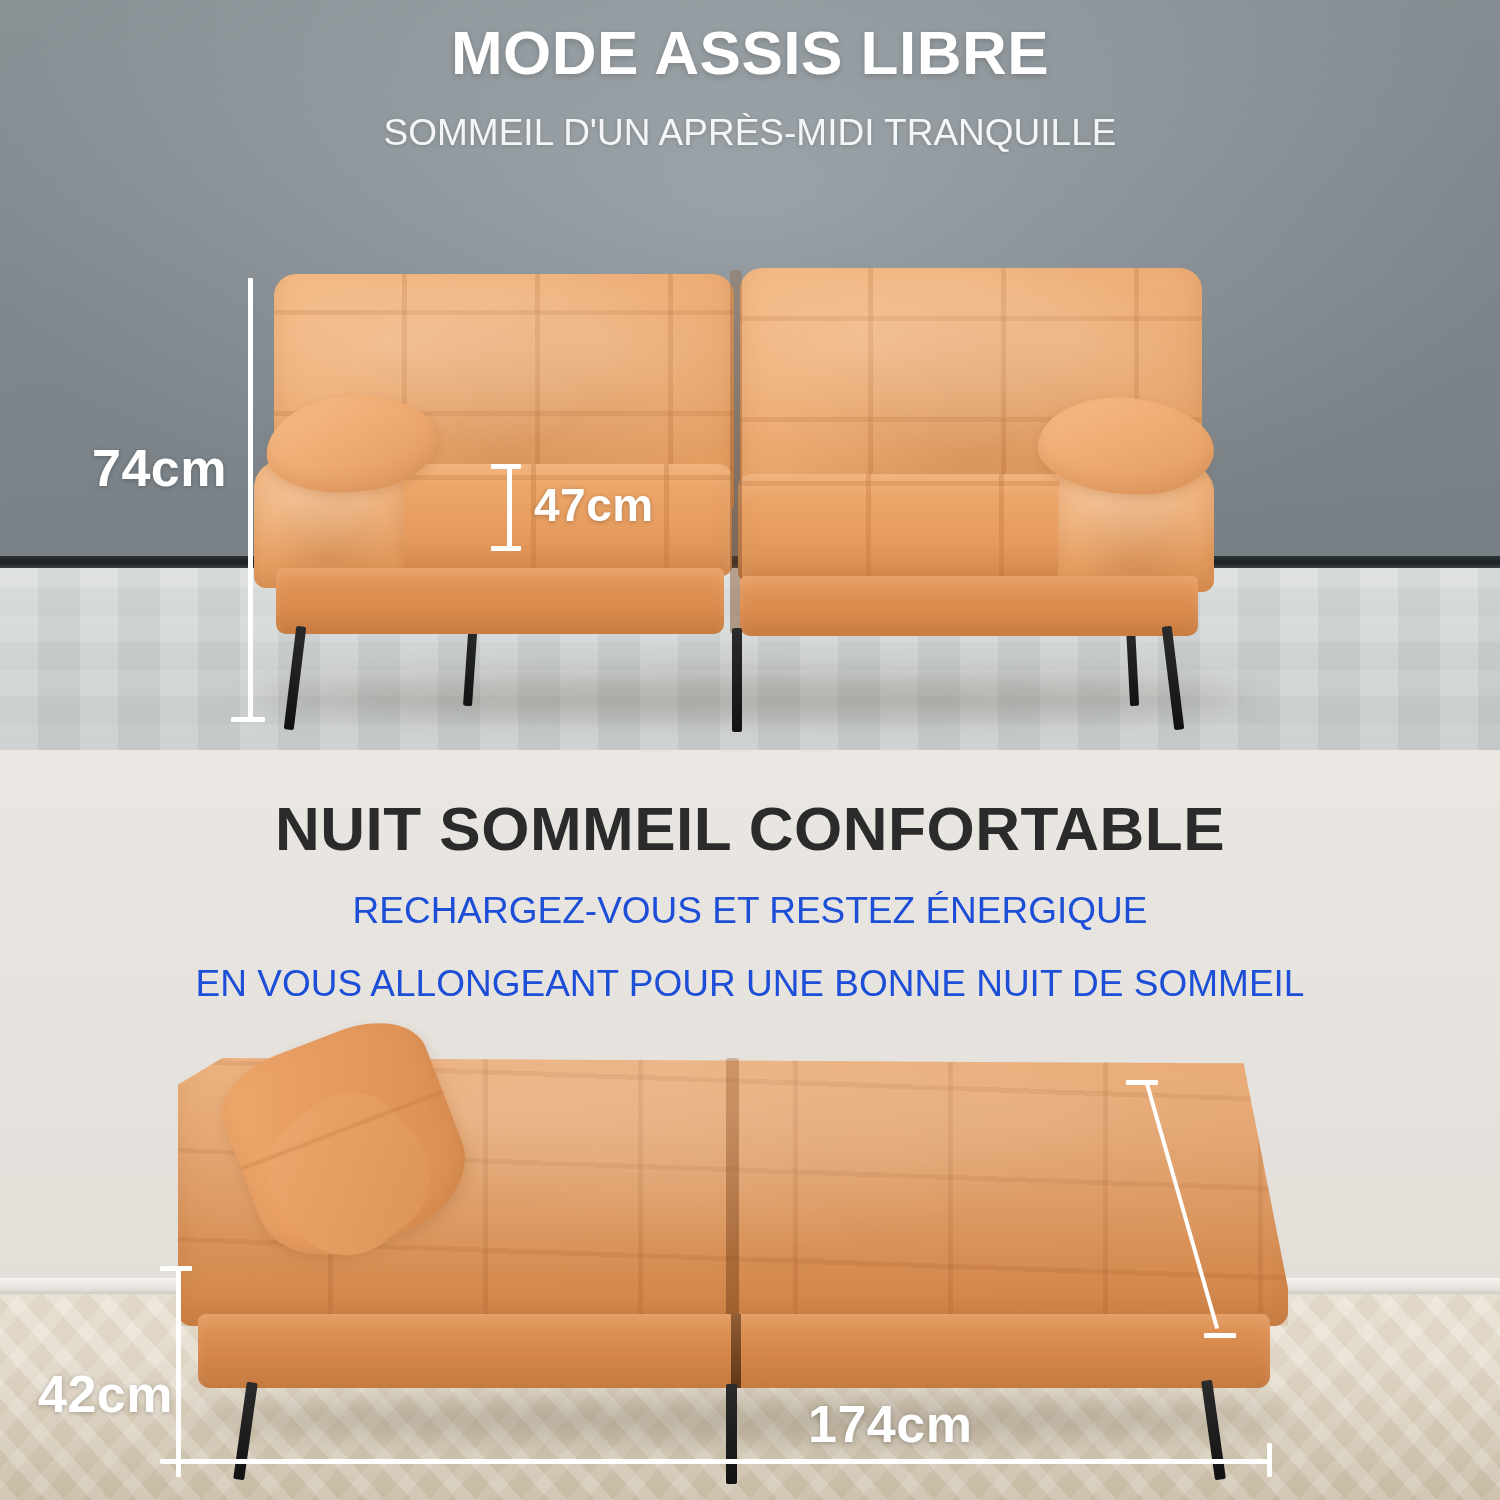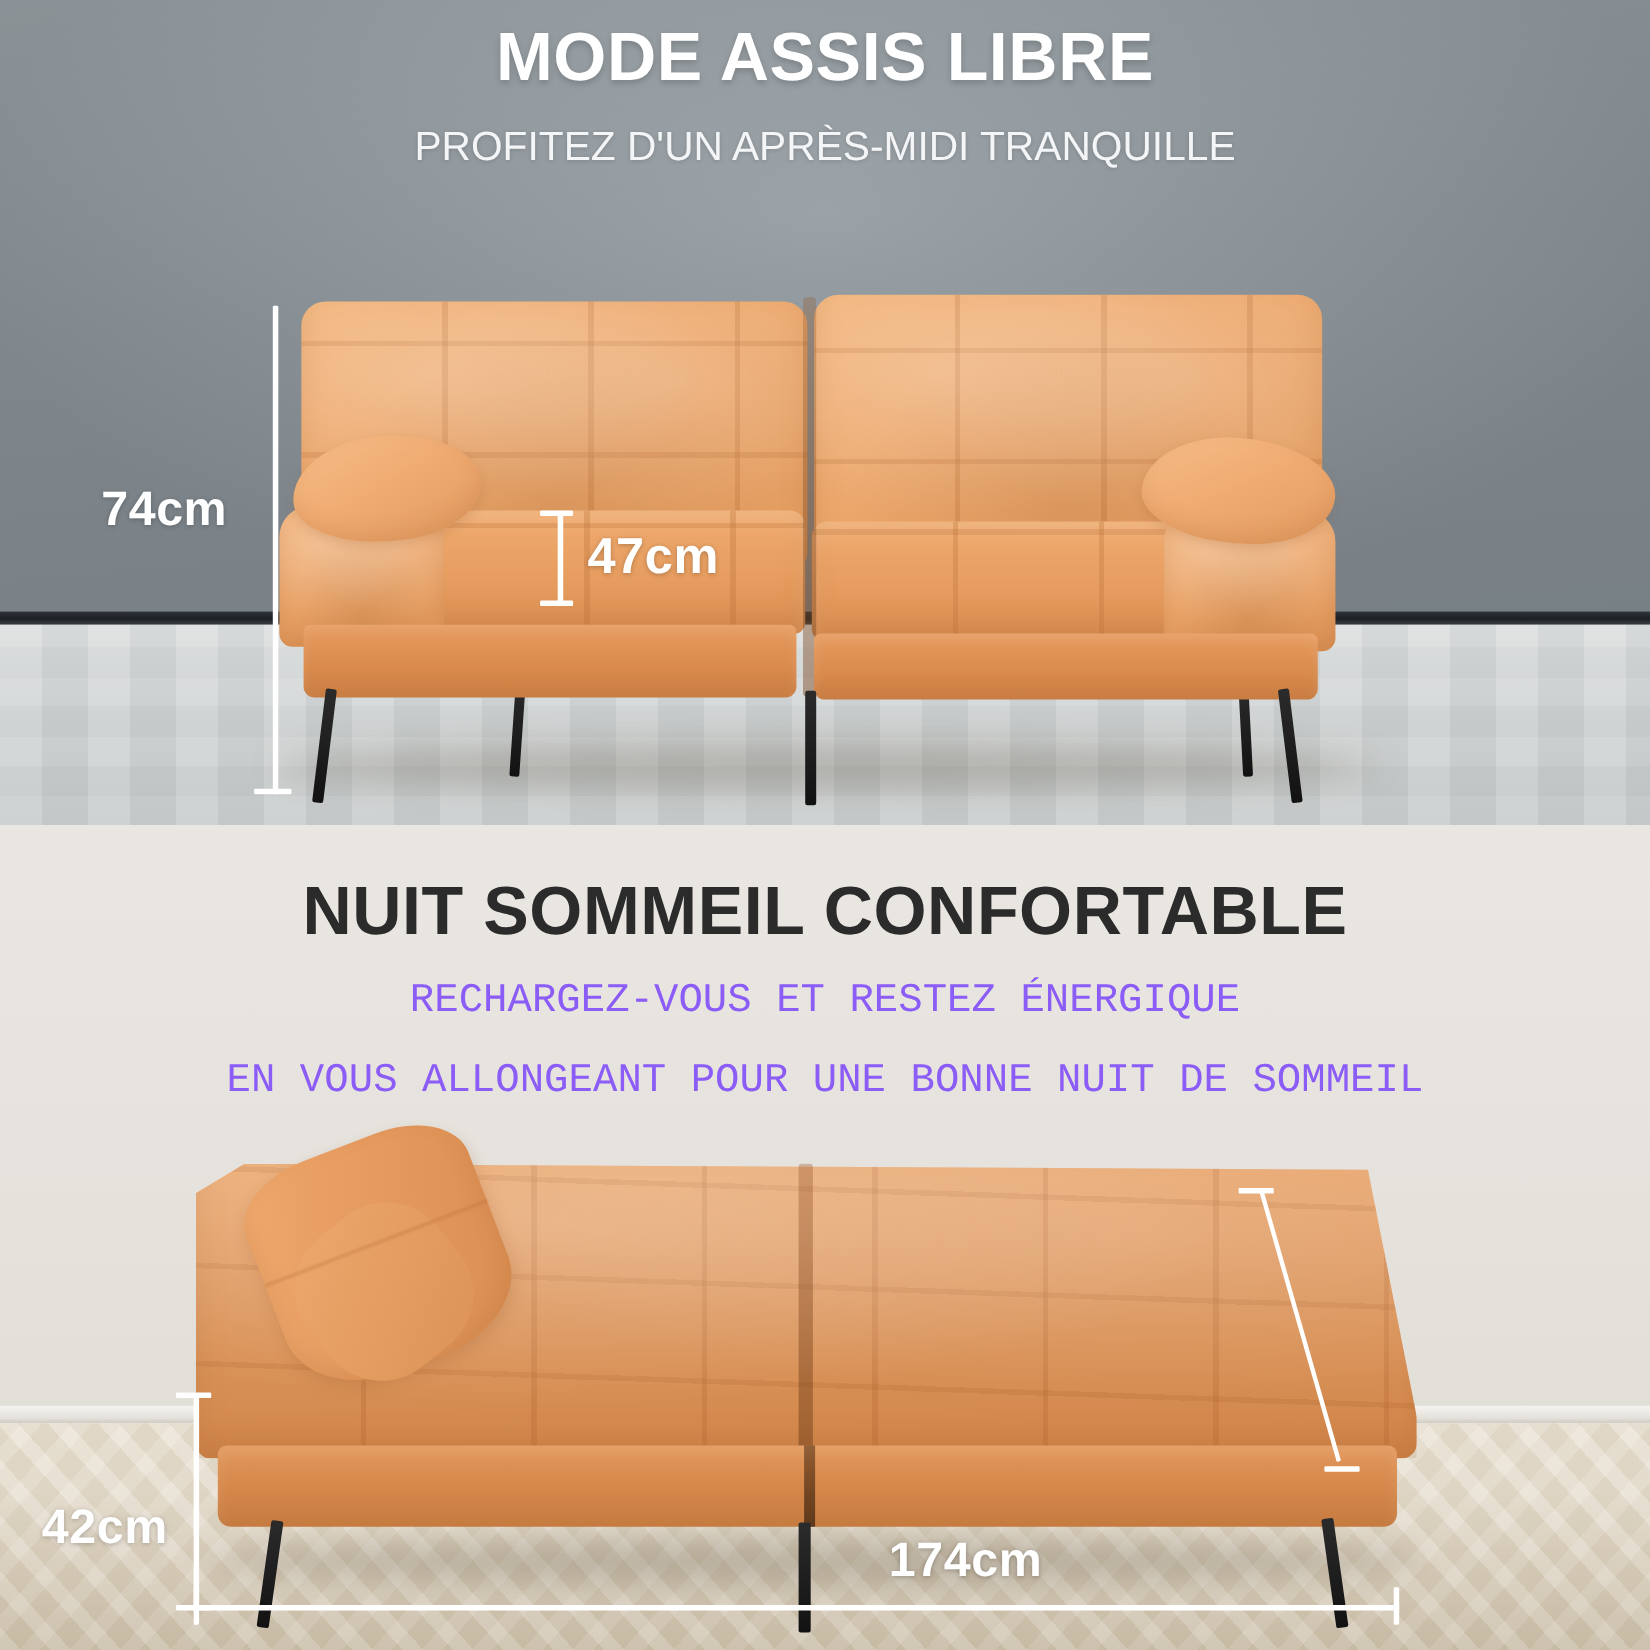--- a/index.html
+++ b/index.html
@@ -66,29 +66,29 @@
     font-weight:bold; letter-spacing:.5px; line-height:1;
   }
   .h-sub { font-weight:normal; line-height:1.22; }
 
   #sit-head { top:22px; }
   #sit-head .h-title { font-size:62px; color:#ffffff; text-shadow:0 2px 6px rgba(0,0,0,.18); }
   #sit-head .h-sub   { font-size:37px; color:#f4f5f6; margin-top:26px; text-shadow:0 1px 4px rgba(0,0,0,.16); }
 
   #bed-head { top:48px; }
   #bed-head .h-title { font-size:62px; color:#2b2b2b; }
-  #bed-head .h-sub   { font-size:37px; color:#8b5cf6; margin-top:28px;font-family:Liberation Mono, monospace; }
+  #bed-head .h-sub   { font-size:37px; color:#1d4ed8; margin-top:28px; }
 
   
   .dim-v { position:absolute; width:5px; background:#ffffff; border-radius:1px; }
   .dim-h { position:absolute; height:5px; background:#ffffff; border-radius:1px; }
   .cap-h { position:absolute; height:5px; width:34px; background:#ffffff; border-radius:1px; }
   .cap-v { position:absolute; width:5px; height:34px; background:#ffffff; border-radius:1px; }
   .dim-label {
-    position:absolute; color:#ffffff; font-size:44px; font-weight:600;
+    position:absolute; color:#ffffff; font-size:52px; font-weight:600;
     letter-spacing:.5px; white-space:nowrap; text-shadow:0 1px 5px rgba(0,0,0,.25);
   }
   .dim-label.small { font-size:46px; }
   .dim-diag { position:absolute; background:#ffffff; border-radius:1px;
               transform-origin:0 0; }
 
   
   #sofa-sit { position:absolute; left:248px; top:268px; width:1000px; height:420px; }
 
   .so-back {
@@ -226,21 +226,21 @@
 <div id="page">
 
   <div class="panel" id="panel-sit">
 
     <div class="wall-grey"></div>
     <div class="baseboard-dark"></div>
     <div class="floor-grey"></div>
 
     <div class="headings" id="sit-head">
       <div class="h-title">MODE ASSIS LIBRE</div>
-      <div class="h-sub">PROFITEZ D'UN APRÈS-MIDI TRANQUILLE</div>
+      <div class="h-sub">SOMMEIL D'UN APRÈS-MIDI TRANQUILLE</div>
     </div>
 
     <div class="shadow-blob" style="left:250px; top:676px; width:1000px; height:40px;"></div>
 
     <div id="sofa-sit">
 
       <div class="leg" style="left:218px; top:352px; width:9px; height:86px; transform:rotate(4deg);"></div>
       <div class="leg" style="left:880px; top:356px; width:9px; height:82px; transform:rotate(-3deg);"></div>
 
       <div class="so-back" id="so-back-l">

